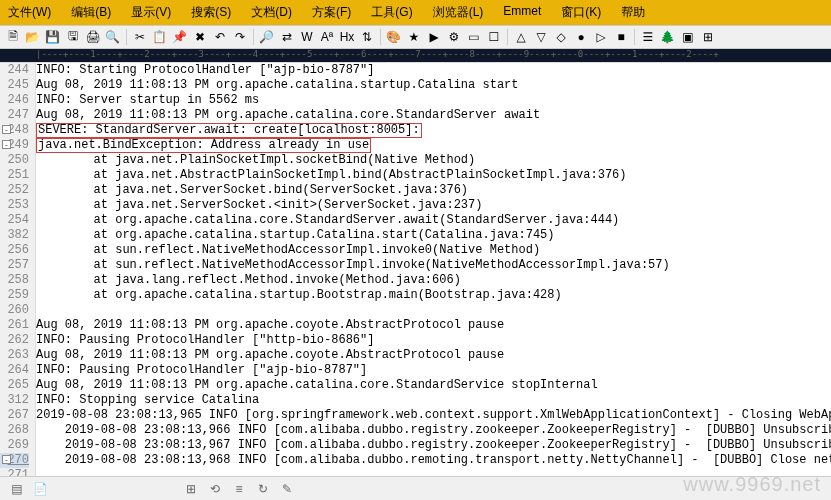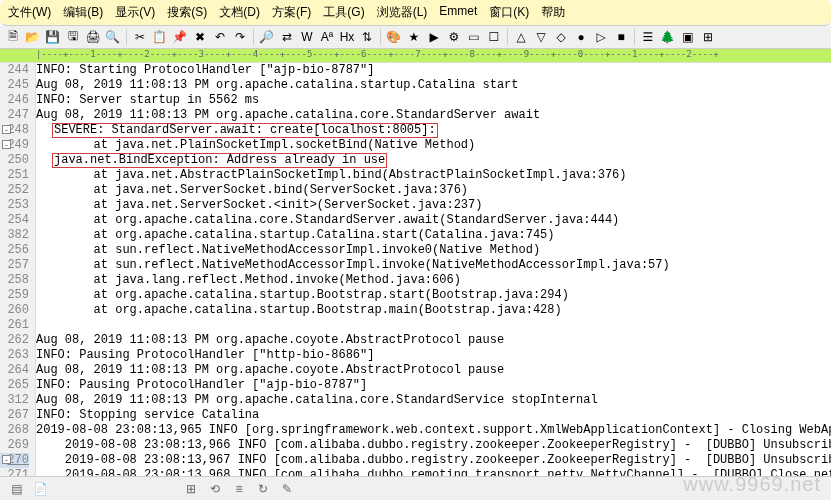--- a/index.html
+++ b/index.html
@@ -1,29 +1,29 @@
 <!DOCTYPE html>
 <html><head>
 <meta charset="utf-8">
 <style>
 * { margin: 0; padding: 0; box-sizing: border-box; }
 body { font-family: "Microsoft YaHei", Arial, sans-serif; font-size: 12px; background: #fff; }
-.menubar { display: flex; background: #fef9c3; border-bottom: 1px solid #ccc; padding: 2px 4px; gap: 4px; border-radius: 6px; }
+.menubar { display: flex; background: #eab308; border-bottom: 1px solid #ccc; padding: 2px 4px; gap: 12px; }
 .menubar span { cursor: pointer; padding: 2px 4px; }
 .toolbar { display: flex; background: #f0f0f0; border-bottom: 1px solid #ccc; padding: 2px 4px; gap: 2px; align-items: center; }
 .tool-btn { width: 18px; height: 18px; display: inline-flex; align-items: center; justify-content: center; cursor: pointer; border: 1px solid transparent; }
 .tool-sep { width: 1px; height: 16px; background: #ccc; margin: 0 2px; }
-.ruler { height: 14px; background: #bef264; border-bottom: 1px solid #ddd; font-size: 9px; color: #666; overflow: hidden; white-space: pre; font-family: Consolas, monospace; padding-left: 36px; }
+.ruler { height: 14px; background: #0f172a; border-bottom: 1px solid #ddd; font-size: 9px; color: #666; overflow: hidden; white-space: pre; font-family: Consolas, monospace; padding-left: 36px; }
 .editor { display: flex; font-family: Consolas, "Courier New", monospace; font-size: 12px; line-height: 15px; }
 .gutter { width: 36px; background: #f0f0f0; border-right: 1px solid #ddd; text-align: right; color: #888; padding-right: 6px; user-select: none; }
 .gutter div { height: 15px; position: relative; }
 .fold { position: absolute; left: 2px; top: 2px; width: 9px; height: 9px; border: 1px solid #888; background: #fff; font-size: 8px; line-height: 8px; text-align: center; color: #333; }
 .code { flex: 1; overflow: hidden; }
 .code div { height: 15px; white-space: pre; }
-.hl { border: 1px solid #d04040; padding: 0 1px; display: inline-block; height: 15px; line-height: 13px; margin-left: 16px; }
+.hl { border: 1px solid #d04040; padding: 0 1px; display: inline-block; height: 15px; line-height: 13px; }
 .status { position: fixed; bottom: 0; left: 0; right: 0; height: 24px; background: #f0f0f0; border-top: 1px solid #ccc; display: flex; align-items: center; padding: 0 8px; gap: 6px; }
 .status-btn { width: 18px; height: 18px; display: inline-flex; align-items: center; justify-content: center; color: #666; cursor: pointer; }
 .watermark { position: absolute; bottom: 4px; right: 10px; font-family: Arial; font-size: 20px; color: #ccc; letter-spacing: 1px; }
 </style>
 </head>
 <body>
 
 <div class="menubar">
   <span>文件(W)</span>
   <span>编辑(B)</span>
@@ -114,31 +114,30 @@
       <div>271</div>
       <div>272</div>
       <div>273</div>
     </div>
   <div class="code" id="code">
       <div>INFO: Starting ProtocolHandler ["ajp-bio-8787"]</div>
       <div>Aug 08, 2019 11:08:13 PM org.apache.catalina.startup.Catalina start</div>
       <div>INFO: Server startup in 5562 ms</div>
       <div>Aug 08, 2019 11:08:13 PM org.apache.catalina.core.StandardServer await</div>
       <div><span class="hl">SEVERE: StandardServer.await: create[localhost:8005]:</span></div>
+      <div><span class="hl">java.net.BindException: Address already in use</span></div>
       <div>        at java.net.PlainSocketImpl.socketBind(Native Method)</div>
-      <div><span class="hl">java.net.BindException: Address already in use</span></div>
       <div>        at java.net.AbstractPlainSocketImpl.bind(AbstractPlainSocketImpl.java:376)</div>
       <div>        at java.net.ServerSocket.bind(ServerSocket.java:376)</div>
       <div>        at java.net.ServerSocket.&lt;init&gt;(ServerSocket.java:237)</div>
       <div>        at org.apache.catalina.core.StandardServer.await(StandardServer.java:444)</div>
       <div>        at org.apache.catalina.startup.Catalina.start(Catalina.java:745)</div>
       <div>        at sun.reflect.NativeMethodAccessorImpl.invoke0(Native Method)</div>
       <div>        at sun.reflect.NativeMethodAccessorImpl.invoke(NativeMethodAccessorImpl.java:57)</div>
       <div>        at java.lang.reflect.Method.invoke(Method.java:606)</div>
-      <div>        at org.apache.catalina.startup.Bootstrap.start(Bootstrap.java:294)</div>
       <div>        at org.apache.catalina.startup.Bootstrap.main(Bootstrap.java:428)</div>
       <div></div>
       <div>Aug 08, 2019 11:08:13 PM org.apache.coyote.AbstractProtocol pause</div>
       <div>INFO: Pausing ProtocolHandler ["http-bio-8686"]</div>
       <div>Aug 08, 2019 11:08:13 PM org.apache.coyote.AbstractProtocol pause</div>
       <div>INFO: Pausing ProtocolHandler ["ajp-bio-8787"]</div>
       <div>Aug 08, 2019 11:08:13 PM org.apache.catalina.core.StandardService stopInternal</div>
       <div>INFO: Stopping service Catalina</div>
       <div>2019-08-08 23:08:13,965 INFO [org.springframework.web.context.support.XmlWebApplicationContext] - Closing WebApplicationContext fo</div>
       <div>    2019-08-08 23:08:13,966 INFO [com.alibaba.dubbo.registry.zookeeper.ZookeeperRegistry] -  [DUBBO] Unsubscribe: consumer://10.59.4</div>

